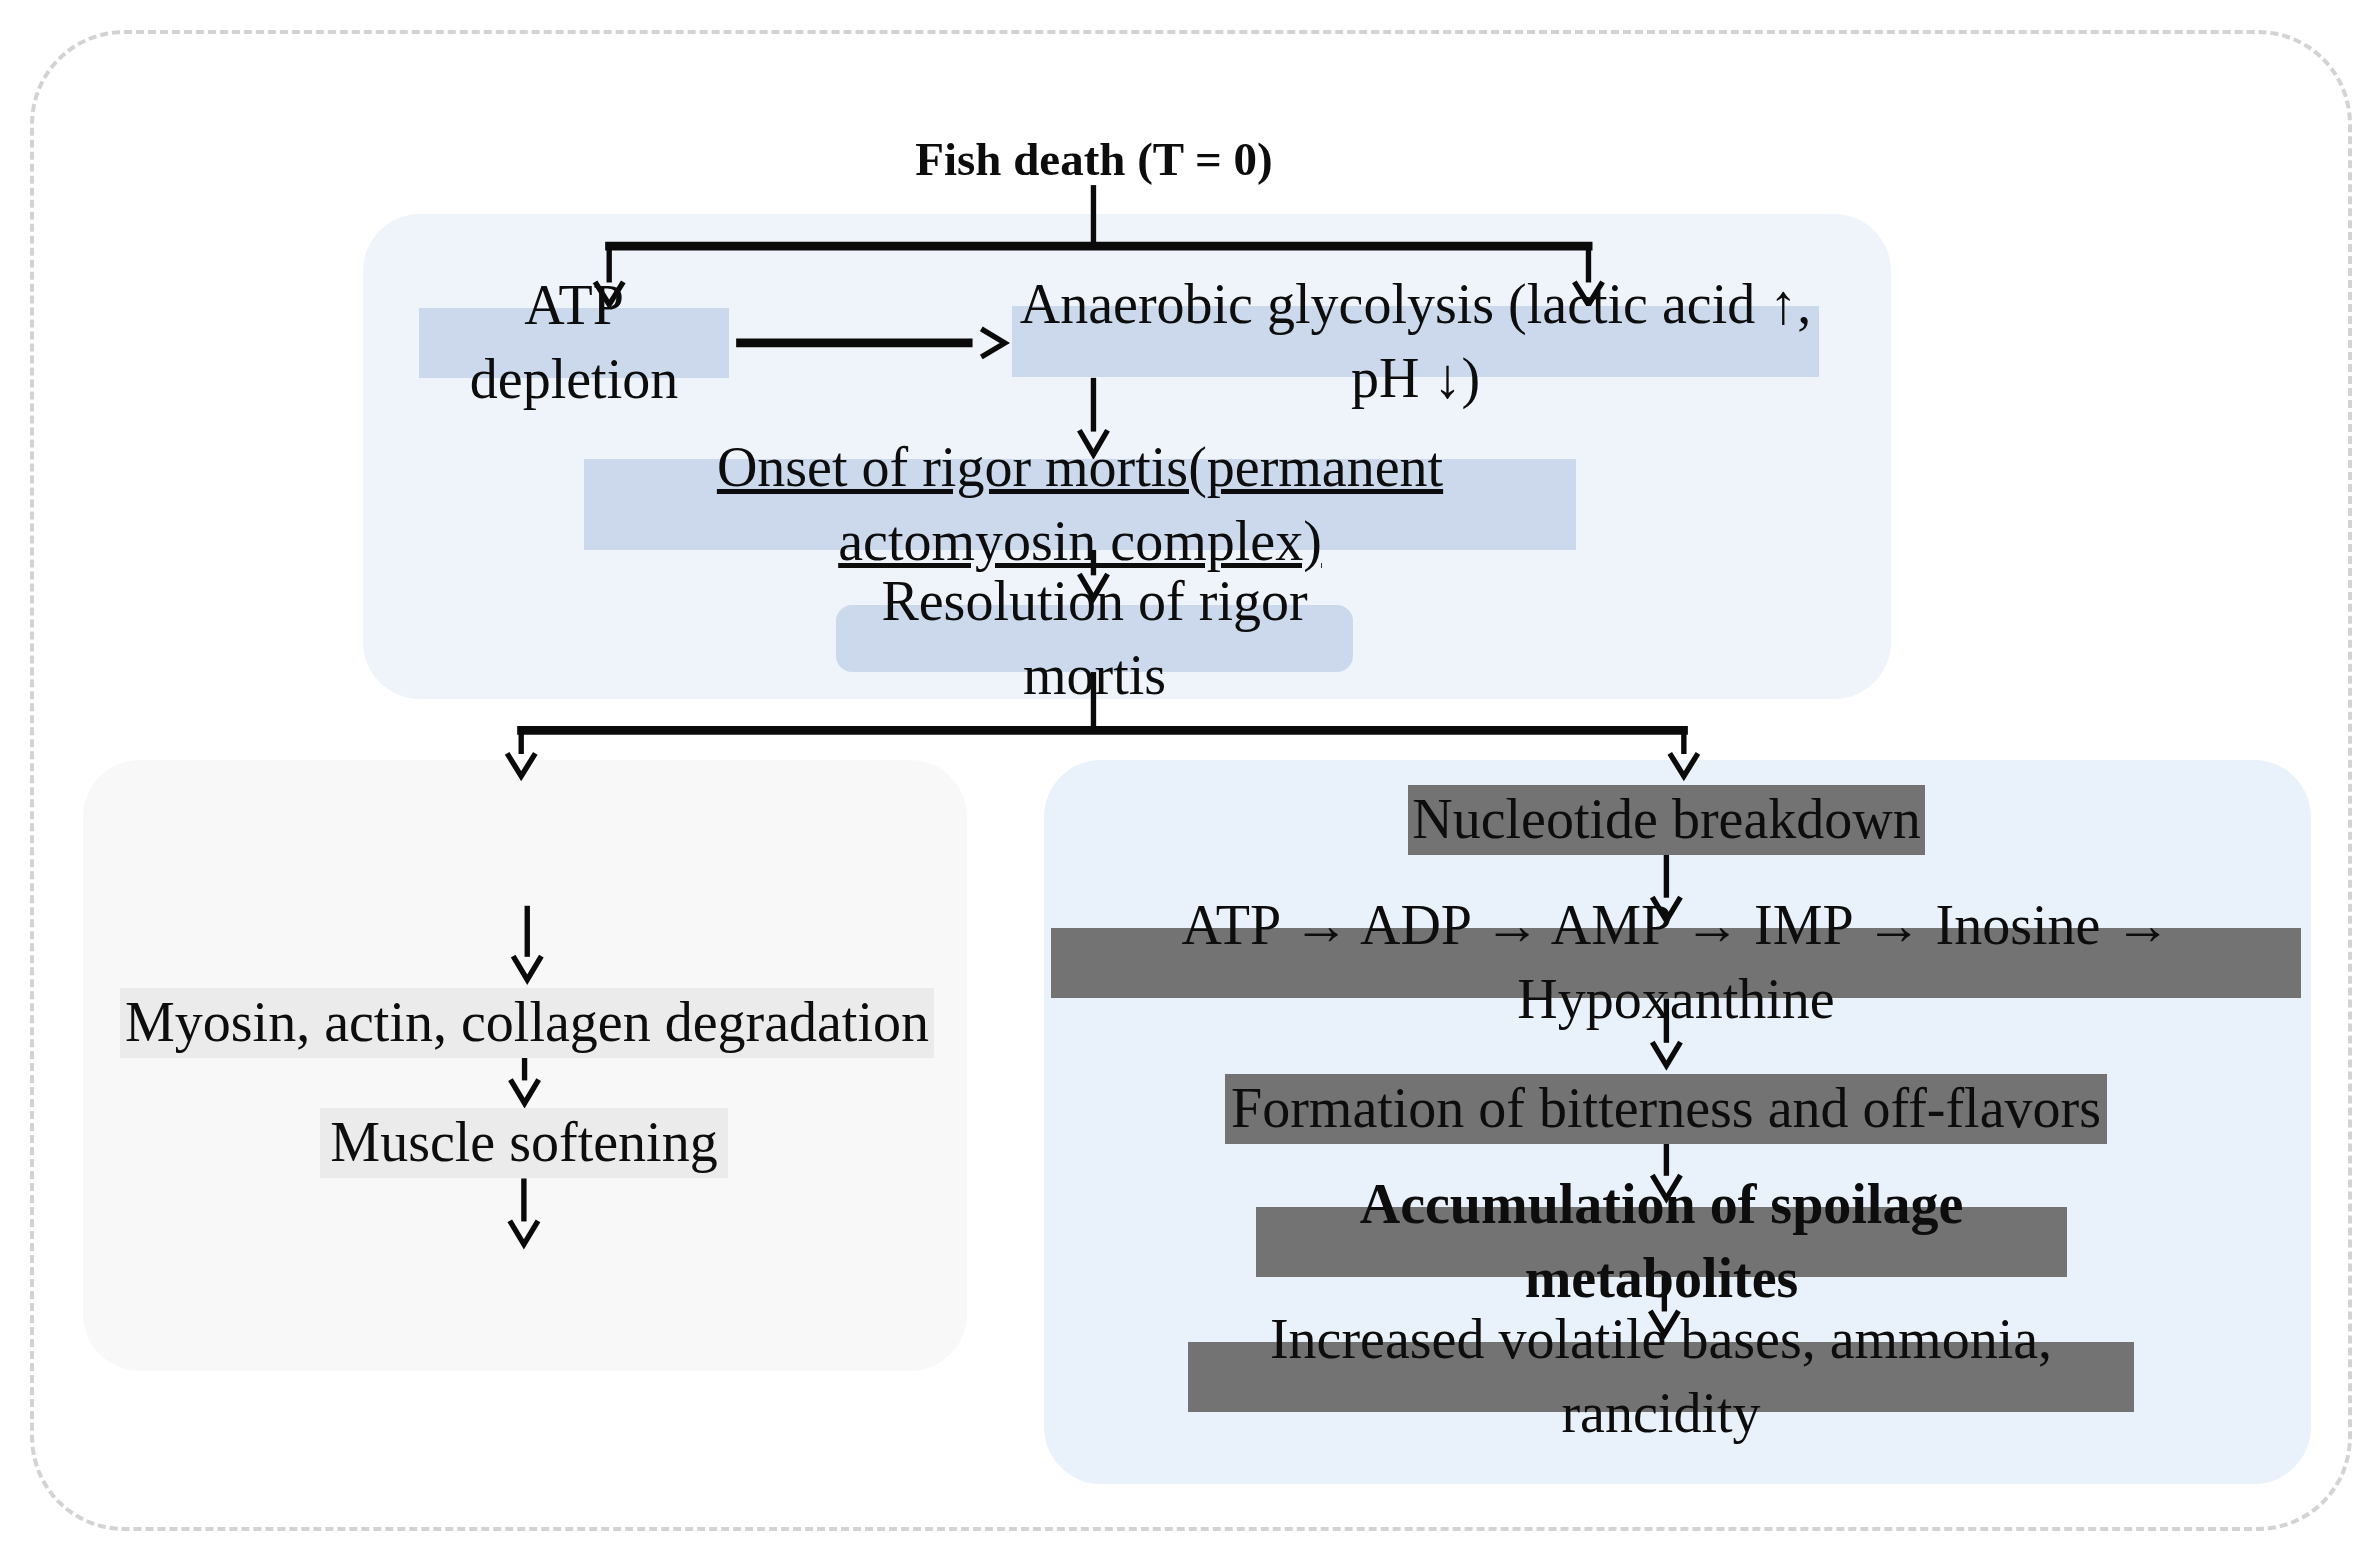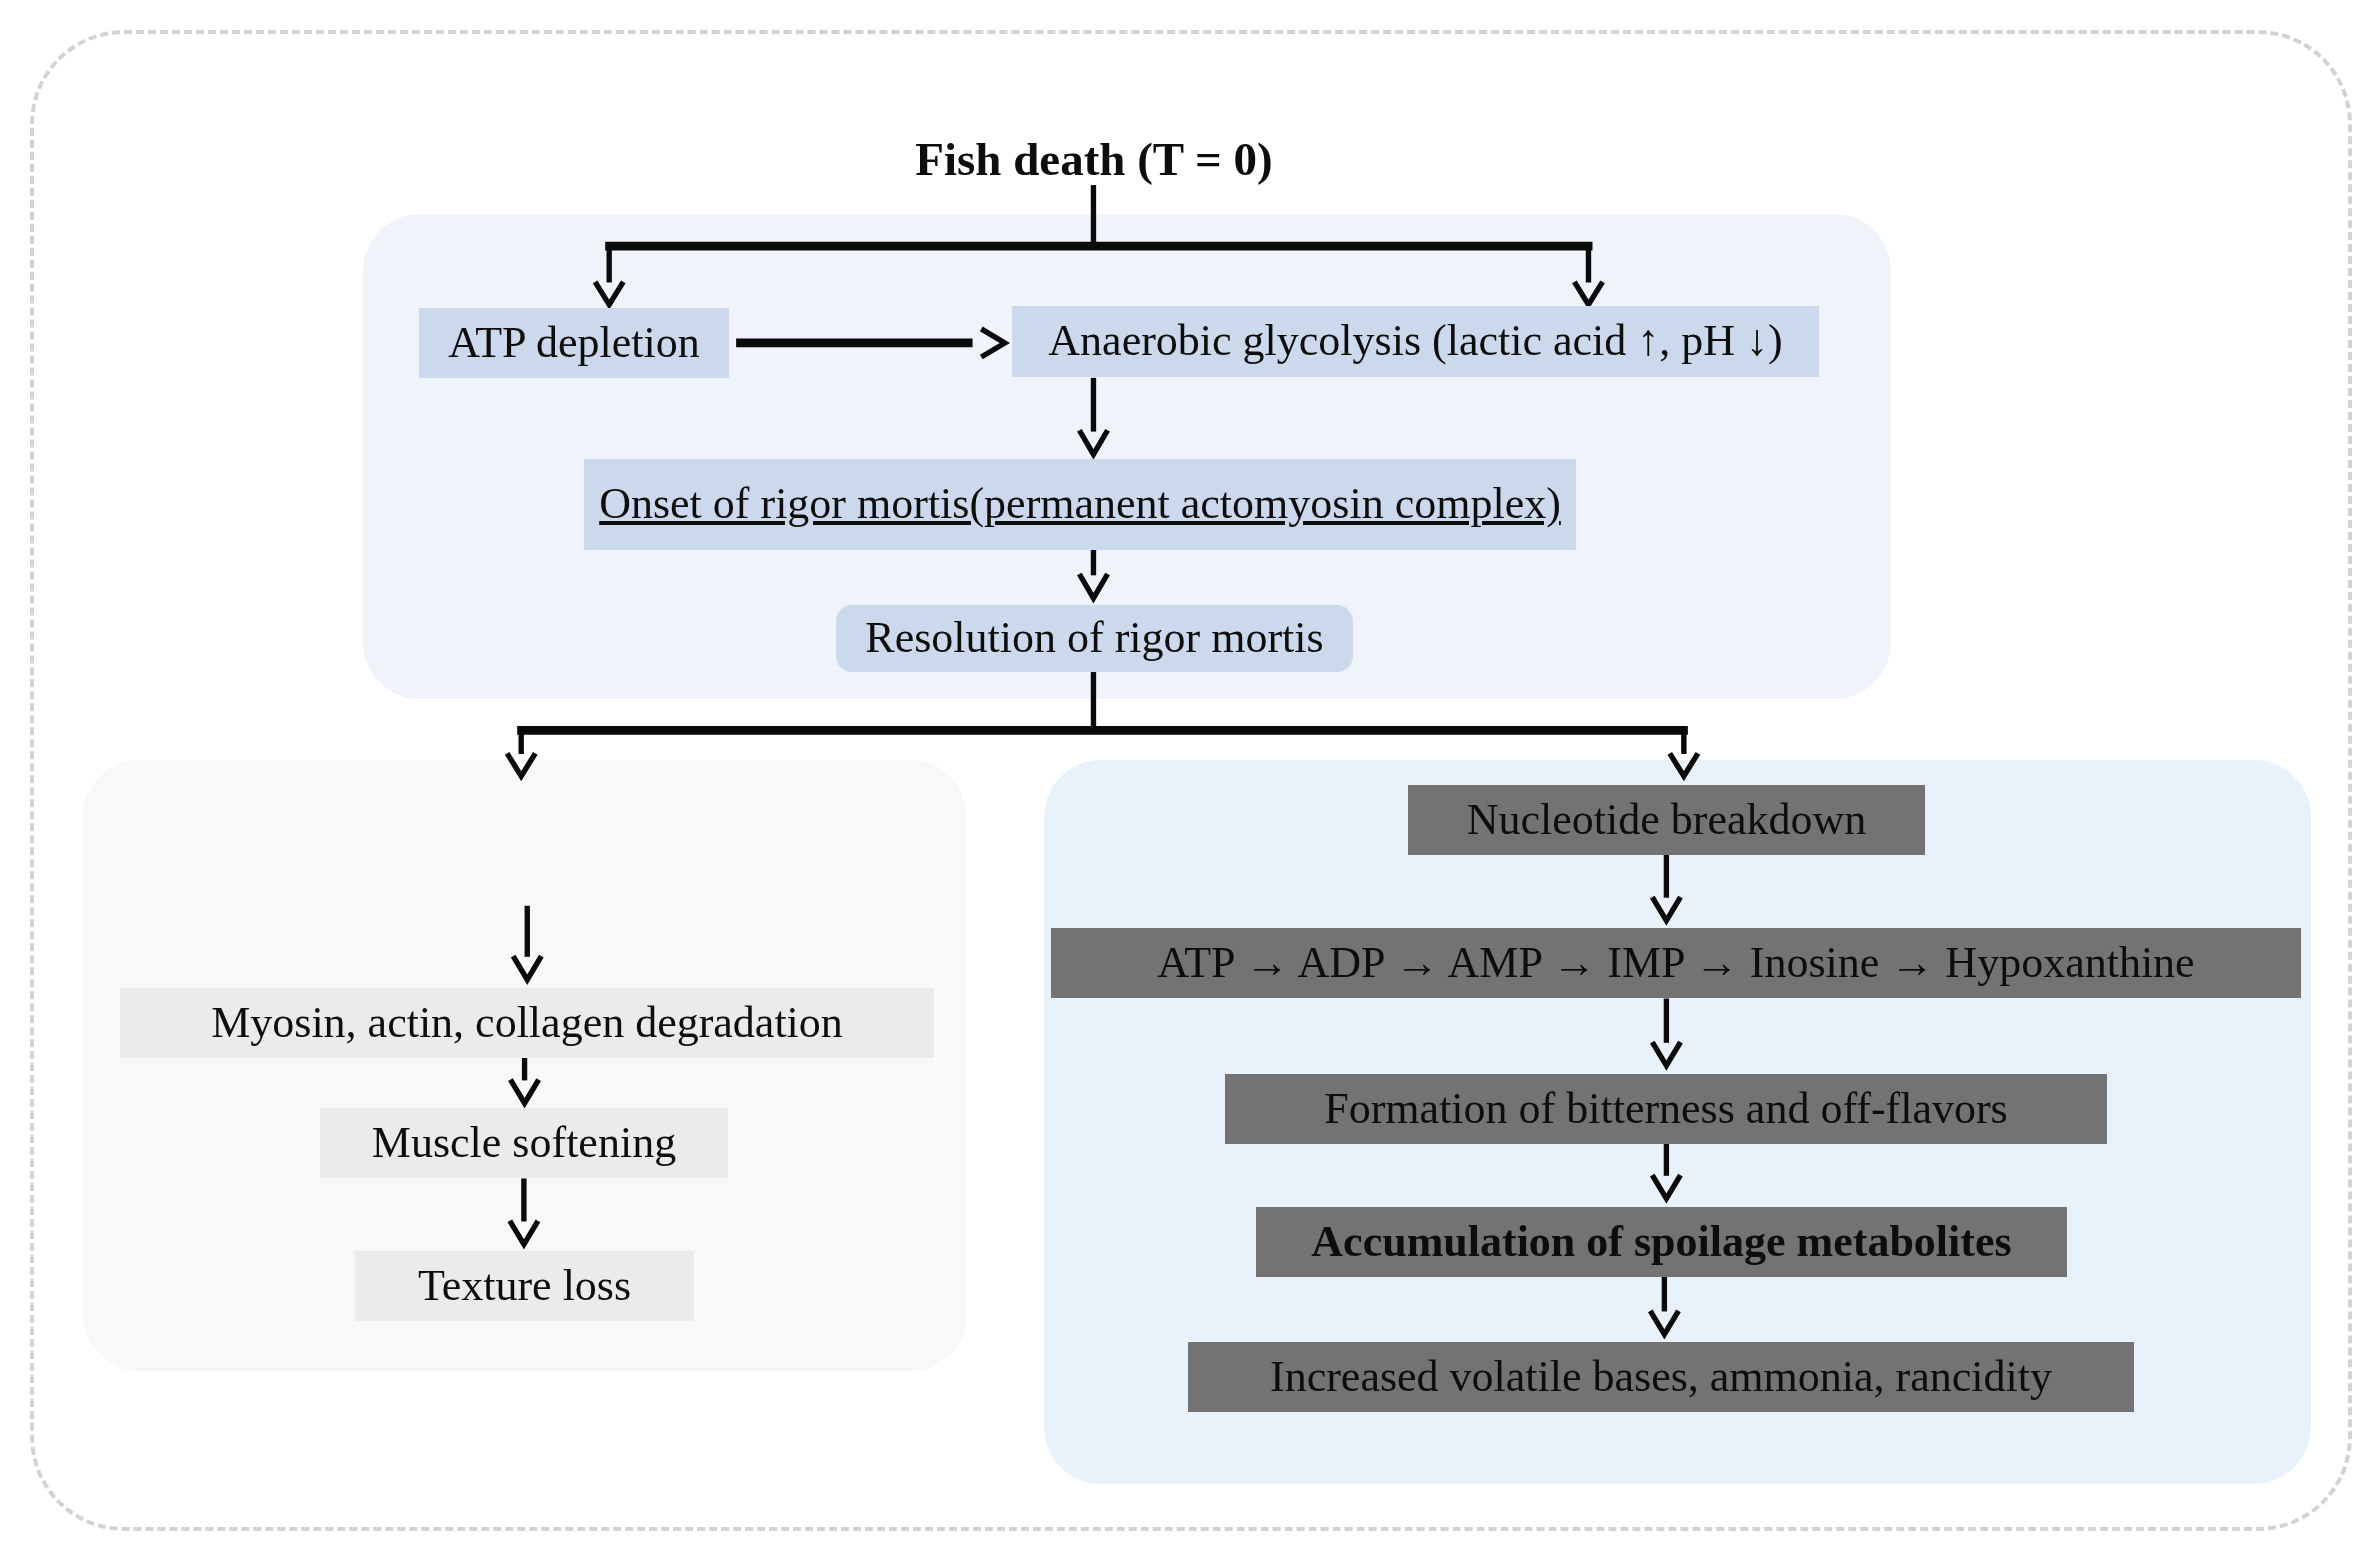--- a/index.html
+++ b/index.html
@@ -14,21 +14,21 @@
   .outer-border{
     position:absolute;left:30px;top:30px;width:2314px;height:1493px;
     border:4px dashed #d3d3d3;border-radius:94px;
   }
   .panel{position:absolute;border-radius:57px;}
   .panel.top{left:363px;top:214px;width:1528px;height:485px;background:#eff4fa;}
   .panel.left{left:83px;top:760px;width:884px;height:611px;background:#f8f8f8;}
   .panel.right{left:1044px;top:760px;width:1267px;height:724px;background:#e9f2fa;}
   .box{
     position:absolute;display:flex;align-items:center;justify-content:center;
-    text-align:center;font-size:44px;line-height:1.32;white-space:pre-line;
+    text-align:center;font-size:56px;line-height:1.32;white-space:pre-line;
   }
   .box.blue{background:#ccd9ec;}
   .box.gray{background:#ebebeb;}
   .box.cyan{background:#737373;}
   .title{
     position:absolute;left:758px;top:132px;width:672px;
     text-align:center;font-size:47px;font-weight:bold;
   }
   svg.arrows{position:absolute;left:0;top:0;}
   svg.arrows path{stroke:#0a0a0a;fill:none;}
@@ -90,21 +90,20 @@
     <path class="head" d="M2457,1951 L2478,1986 L2499,1951"></path>
   </svg>
 
   <div class="box blue" style="left:419px;top:308px;width:310px;height:70px;">ATP depletion</div>
   <div class="box blue" style="left:1012px;top:306px;width:807px;height:71px;">Anaerobic glycolysis (lactic acid ↑, pH ↓)</div>
   <div class="box blue" style="left:584px;top:459px;width:992px;height:91px;text-decoration:underline;">Onset of rigor mortis(permanent actomyosin complex)</div>
   <div class="box blue" style="left:836px;top:605px;width:517px;height:67px;border-radius:16px;">Resolution of rigor mortis</div>
 
   <div class="box gray" style="left:320px;top:1108px;width:408px;height:70px;">Muscle softening</div>
   <div class="box gray" style="left:120px;top:988px;width:814px;height:70px;">Myosin, actin, collagen degradation</div>
-  <div class="box gray" style="left:355px;top:1251px;width:339px;height:70px;">Texture loss</div>
 
   <div class="box cyan" style="left:1408px;top:785px;width:517px;height:70px;">Nucleotide breakdown</div>
   <div class="box cyan" style="left:1051px;top:928px;width:1250px;height:70px;">ATP → ADP → AMP → IMP → Inosine → Hypoxanthine</div>
   <div class="box cyan" style="left:1225px;top:1074px;width:882px;height:70px;">Formation of bitterness and off-flavors</div>
   <div class="box cyan" style="left:1256px;top:1207px;width:811px;height:70px;font-weight:bold;">Accumulation of spoilage metabolites</div>
   <div class="box cyan" style="left:1188px;top:1342px;width:946px;height:70px;">Increased volatile bases, ammonia, rancidity</div>
 
 </div>
 
 

